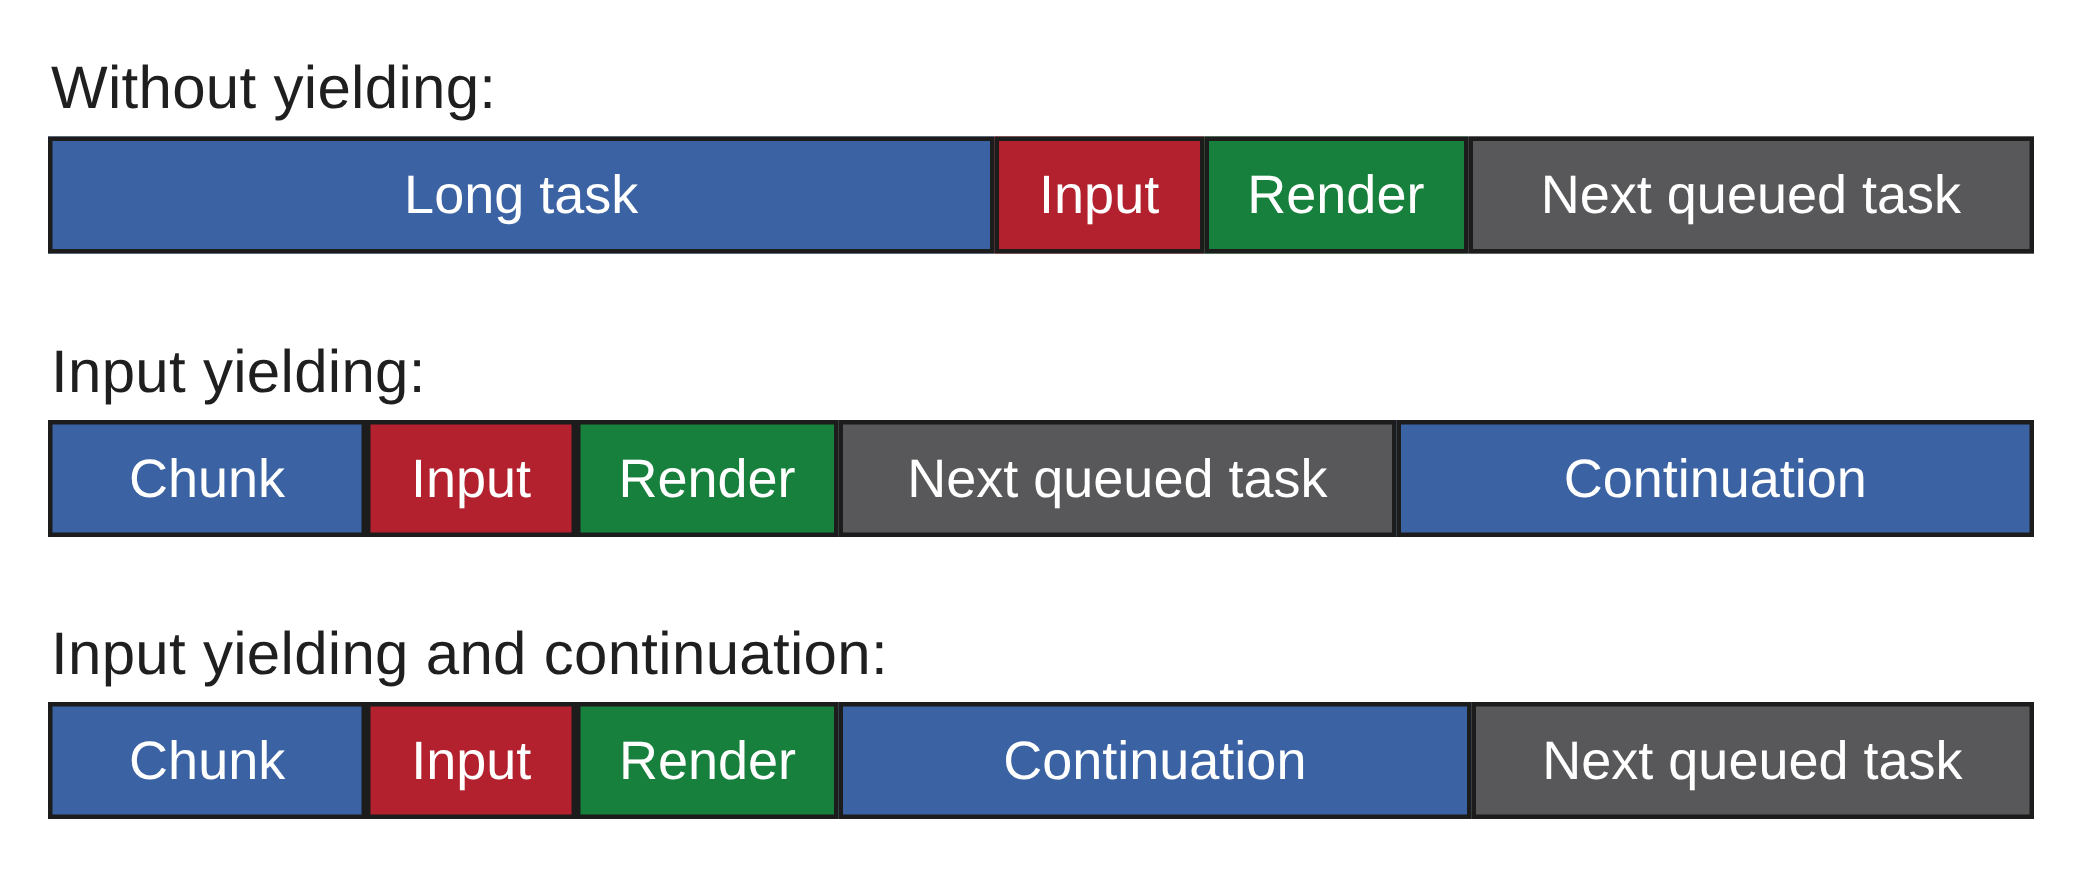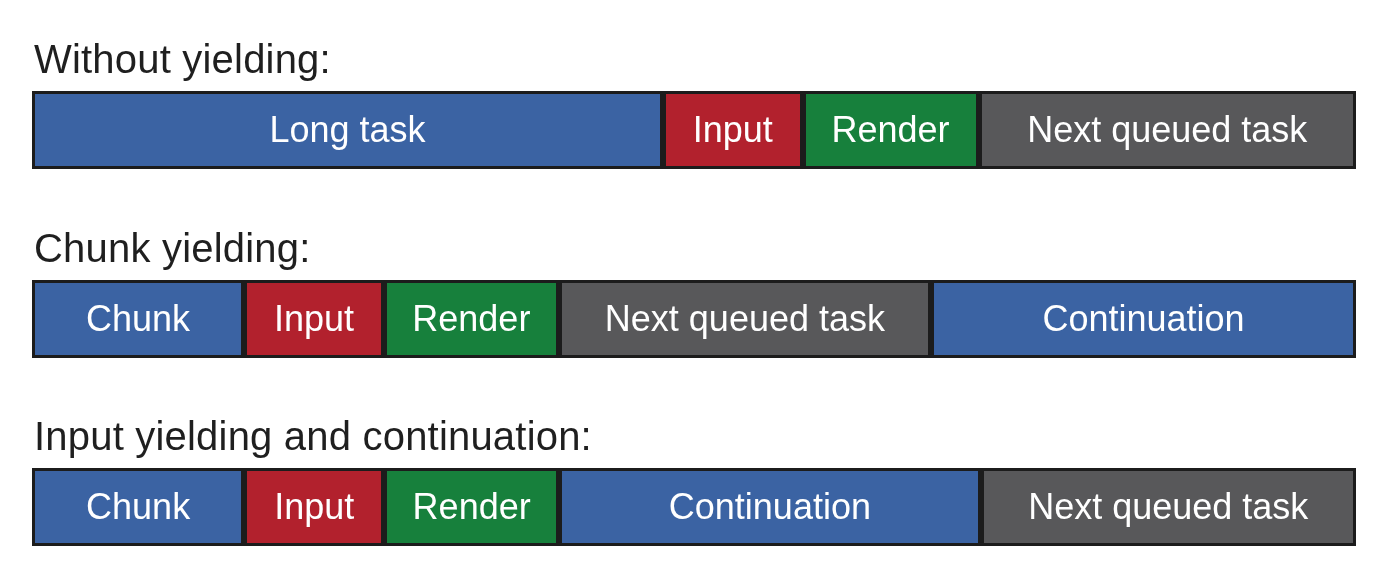--- a/index.html
+++ b/index.html
@@ -68,21 +68,21 @@
         <div class="seg" style="flex-grow: 173; background: rgb(23, 128, 60); border-color: rgb(28, 28, 28); color: rgb(255, 255, 255);">
           <span>Render</span>
         </div>
         <div class="seg" style="flex-grow: 378; background: rgb(88, 88, 90); border-color: rgb(28, 28, 28); color: rgb(255, 255, 255);">
           <span>Next queued task</span>
         </div>
       </div>
   </section>
 
   <section class="row">
-    <h2 class="row-label">Chunk yielding:</h2>
+    <h2 class="row-label">Input yielding:</h2>
     <div class="bar">
         <div class="seg" style="flex-grow: 211; background: rgb(59, 99, 163); border-color: rgb(28, 28, 28); color: rgb(255, 255, 255);">
           <span>Chunk</span>
         </div>
         <div class="seg" style="flex-grow: 137; background: rgb(178, 33, 45); border-color: rgb(28, 28, 28); color: rgb(255, 255, 255);">
           <span>Input</span>
         </div>
         <div class="seg" style="flex-grow: 173; background: rgb(23, 128, 60); border-color: rgb(28, 28, 28); color: rgb(255, 255, 255);">
           <span>Render</span>
         </div>

